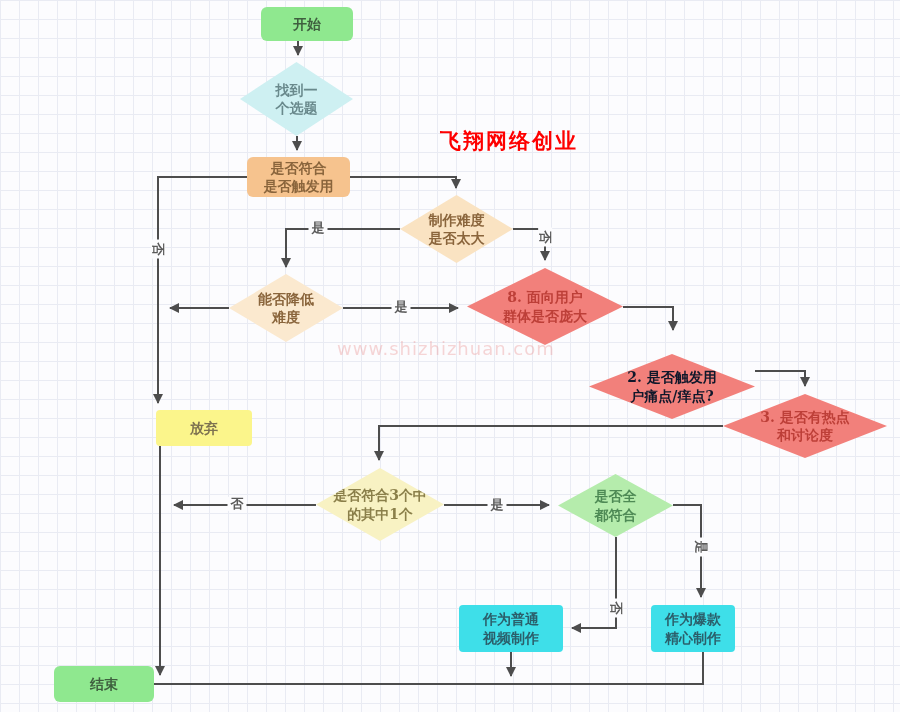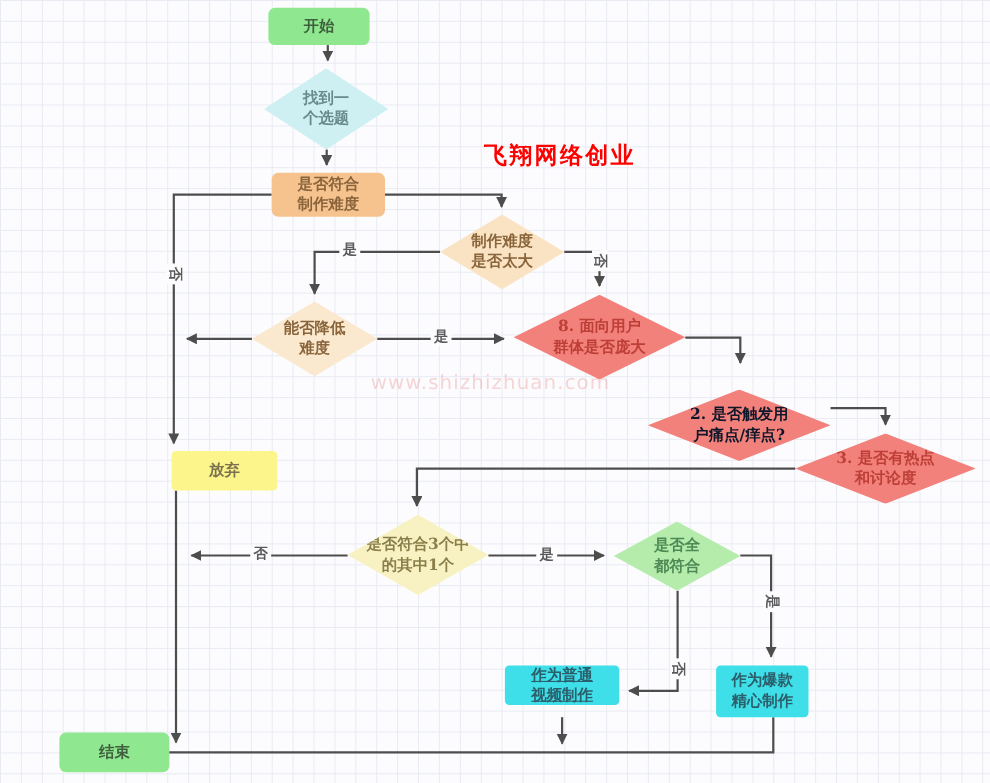--- a/index.html
+++ b/index.html
@@ -62,27 +62,27 @@
       <path d="M316 505 H174" marker-end="url(#arr)"></path>
       <path d="M444 505 H549" marker-end="url(#arr)"></path>
       <path d="M616 537 V628 H572" marker-end="url(#arr)"></path>
       <path d="M673 505 H701 V597" marker-end="url(#arr)"></path>
       <path d="M511 652 V676" marker-end="url(#arr)"></path>
       <path d="M703 652 V684 H128" marker-end="url(#arr)"></path>
       <path d="M160 446 V675" marker-end="url(#arr)"></path>
     </g>
   </svg>
 
-  <div class="node rect" style="left: 244px; top: 7px; width: 92px; height: 34px; background: rgb(143, 232, 143); color: rgb(63, 95, 63); text-align: center;">开始</div>
+  <div class="node rect" style="left: 261px; top: 7px; width: 92px; height: 34px; background: rgb(143, 232, 143); color: rgb(63, 95, 63); text-align: center;">开始</div>
 
   <div class="node diamond" style="left: 240px; top: 62px; width: 113px; height: 74px; background: rgb(206, 240, 242); color: rgb(105, 137, 140);">找到一
 个选题</div>
 
   <div class="node rect" style="left: 247px; top: 157px; width: 103px; height: 40px; background: rgb(246, 195, 142); color: rgb(138, 101, 60);">是否符合
-制作难度</div>
+是否触发用</div>
 
   <div class="node diamond" style="left: 400px; top: 195px; width: 113px; height: 68px; background: rgb(250, 227, 194); color: rgb(138, 101, 60);">制作难度
 是否太大</div>
 
   <div class="node diamond" style="left: 229px; top: 274px; width: 114px; height: 68px; background: rgb(251, 233, 207); color: rgb(138, 101, 60);">能否降低
 难度</div>
 
   <div class="node diamond" style="left: 467px; top: 268px; width: 156px; height: 77px; background: rgb(242, 128, 123); color: rgb(189, 63, 56);">8.  面向用户
 群体是否庞大</div>
 
@@ -93,21 +93,21 @@
 和讨论度</div>
 
   <div class="node rect" style="left: 112px; top: 410px; width: 96px; height: 36px; border-radius: 4px; background: rgb(251, 245, 139); color: rgb(125, 114, 80); margin-left: 44px;">放弃</div>
 
   <div class="node diamond" style="left: 316px; top: 468px; width: 128px; height: 73px; background: rgb(248, 242, 195); color: rgb(138, 127, 74);">是否符合3个中
 的其中1个</div>
 
   <div class="node diamond" style="left: 558px; top: 474px; width: 115px; height: 63px; background: rgb(181, 236, 172); color: rgb(78, 138, 85);">是否全
 都符合</div>
 
-  <div class="node rect" style="left: 459px; top: 605px; width: 104px; height: 36px; border-radius: 4px; background: rgb(62, 223, 233); color: rgb(43, 95, 107); text-decoration: underline;">作为普通
+  <div class="node rect" style="left: 459px; top: 605px; width: 104px; height: 47px; border-radius: 4px; background: rgb(62, 223, 233); color: rgb(43, 95, 107);">作为普通
 视频制作</div>
 
   <div class="node rect" style="left: 651px; top: 605px; width: 84px; height: 47px; border-radius: 4px; background: rgb(62, 223, 233); color: rgb(43, 95, 107);">作为爆款
 精心制作</div>
 
   <div class="node rect" style="left: 18px; top: 666px; width: 100px; height: 36px; background: rgb(143, 232, 143); color: rgb(63, 95, 63); margin-left: 36px;">结束</div>
 
   <span class="edge-label rot" style="left:158px;top:249px;">否</span>
   <span class="edge-label" style="left:318px;top:228px;">是</span>
   <span class="edge-label rot" style="left:545px;top:237px;">否</span>

